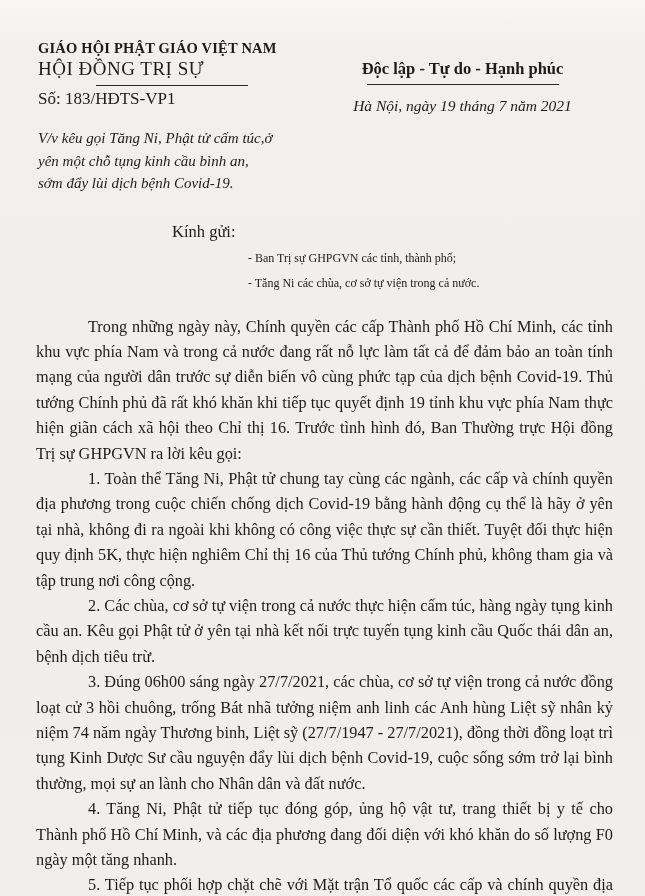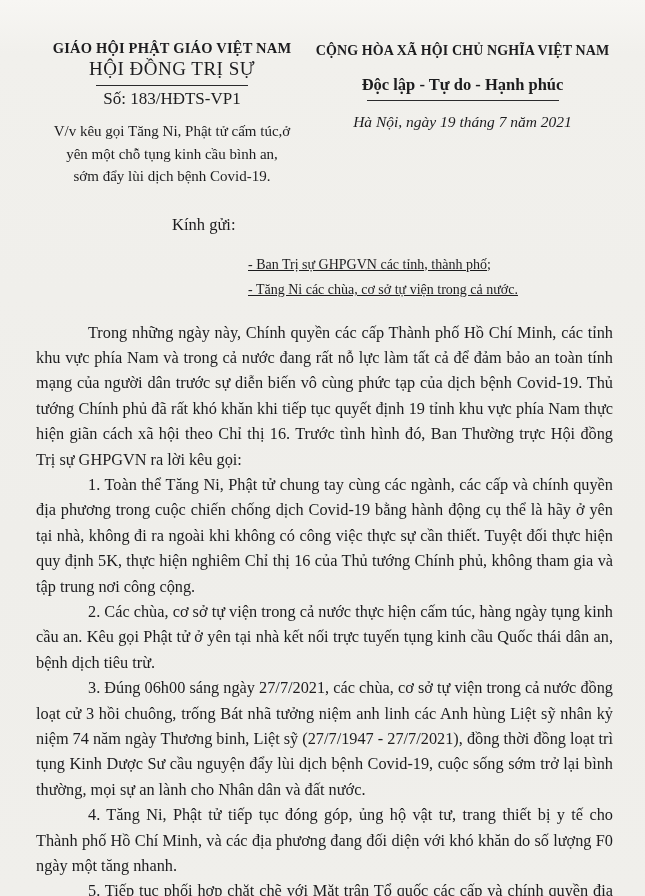--- a/index.html
+++ b/index.html
@@ -15,21 +15,21 @@
     overflow: hidden;
     box-sizing: border-box;
   }
   .header {
     display: flex;
     padding: 40px 26px 0 38px;
     box-sizing: border-box;
   }
   .header-left {
     width: 268px;
-    text-align: center;
+    text-align: left;
     flex-shrink: 0;
   }
   .header-right {
     flex: 1;
     text-align: center;
     padding-top: 3px;
   }
   .org-line1 {
     font-size: 14.5px;
     font-weight: bold;
@@ -49,23 +49,24 @@
     height: 0;
   }
   .rule-left { width: 152px; }
   .rule-right { width: 192px; }
   .doc-number {
     font-size: 17px;
     margin-top: 3px;
     white-space: nowrap;
   }
   .subject {
+    font-style: italic;
     font-size: 15px;
     line-height: 22.5px;
-    margin-top: 11px;
+    margin-top: 18px;
   }
   .republic-line1 {
     font-size: 14px;
     font-weight: bold;
     white-space: nowrap;
     letter-spacing: 0.1px;
   }
   .republic-line2 {
     font-size: 16.5px;
     font-weight: bold;
@@ -80,24 +81,23 @@
   }
   .salutation {
     margin-top: 27px;
   }
   .salutation-label {
     margin-left: 172px;
     font-size: 16.5px;
   }
   .recipients {
     margin-left: 248px;
-    font-size: 14px;
+    font-size: 12px;
     line-height: 25.5px;
-    margin-top: 17px;
-    text-decoration: underline;
+    margin-top: 4px;
   }
   .body-text {
     margin-top: 17px;
     padding: 0 32px 0 36px;
   }
   .body-text p {
     margin: 0;
     font-size: 16.3px;
     line-height: 25.4px;
     text-align: justify;
@@ -117,21 +117,20 @@
       <div class="rule rule-left"></div>
       <div class="doc-number">Số: 183/HĐTS-VP1</div>
       <div class="subject">
         <div>V/v kêu gọi Tăng Ni, Phật tử cấm túc,ở</div>
         <div>yên một chỗ tụng kinh cầu bình an,</div>
         <div>sớm đẩy lùi dịch bệnh Covid-19.</div>
       </div>
     </div>
 
     <div class="header-right">
-      <div class="republic-line1">CỘNG HÒA XÃ HỘI CHỦ NGHĨA VIỆT NAM</div>
       <div class="republic-line2">Độc lập - Tự do - Hạnh phúc</div>
       <div class="rule rule-right"></div>
       <div class="place-date">Hà Nội, ngày 19 tháng 7 năm 2021</div>
     </div>
 
   </div>
 
   <div class="salutation">
     <div class="salutation-label">Kính gửi:</div>
     <div class="recipients">

